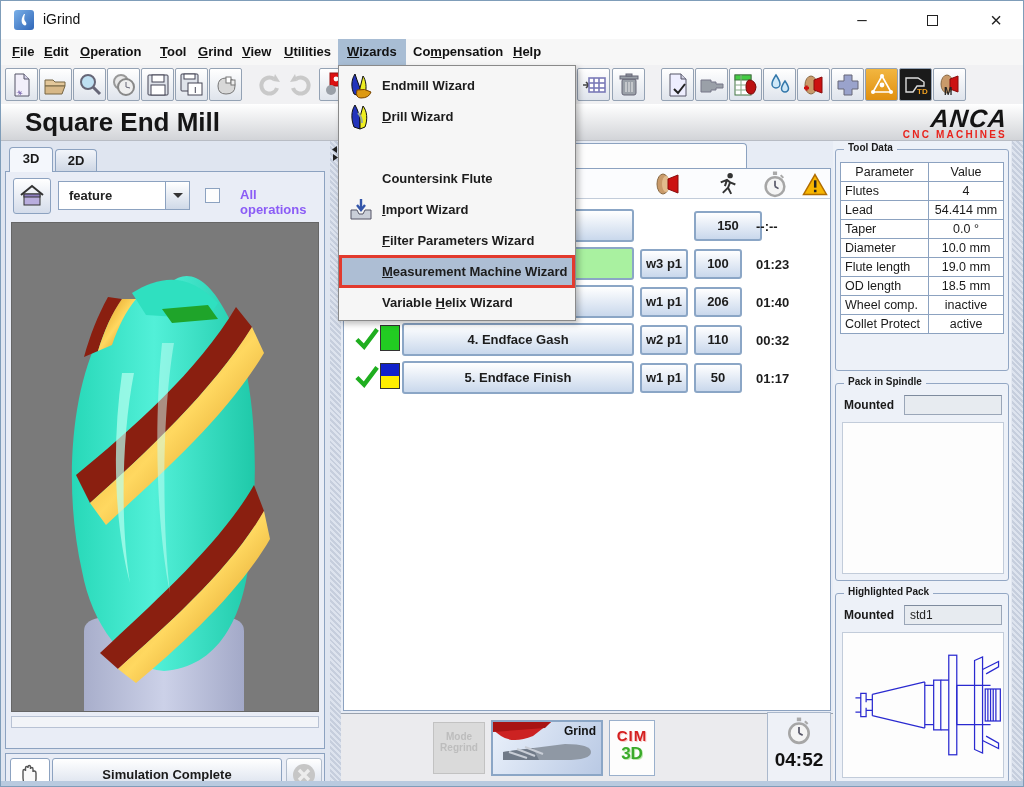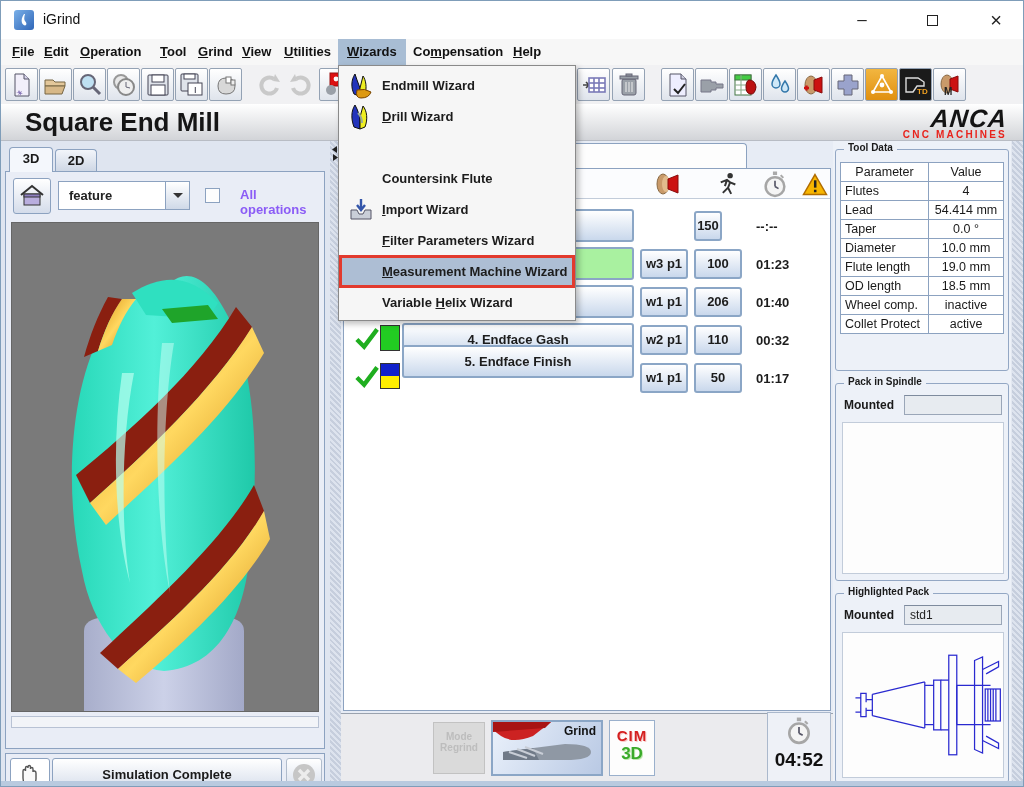--- a/index.html
+++ b/index.html
@@ -396,21 +396,21 @@
             <line x1="12" y1="15" x2="15.4" y2="17" stroke="#556" stroke-width="1.6"></line>
           </svg>
         <svg class="abs" style="left:458px; top:4px;" width="26" height="23" viewBox="0 0 24 22">
             <path d="M12 1.5 L23 20.5 H1 Z" fill="#f7b500" stroke="#b06c00" stroke-width="1.4"></path>
             <rect x="11" y="7" width="2.4" height="7" fill="#222"></rect>
             <rect x="11" y="16" width="2.4" height="2.4" fill="#222"></rect>
           </svg>
       </div>
 
       <div class="opbtn" style="left:58px; top:40px; width:232px; height:33px; line-height:29px;"><span></span></div>
-      <div class="opbtn" style="left:350px; top:42px; width:28px; height:30px; line-height:26px;"><span>150</span></div>
+      <div class="opbtn" style="left:350px; top:42px; width:68px; height:30px; line-height:26px;"><span>150</span></div>
       <span class="time" style="left:412px; top:50px;">--:--</span>
 
       <div class="opbtn green" style="left:58px; top:78px; width:232px; height:33px; line-height:29px;"><span></span></div>
       <div class="opbtn" style="left:296px; top:80px; width:48px; height:30px; line-height:26px;"><span>w3 p1</span></div>
       <div class="opbtn" style="left:350px; top:80px; width:48px; height:30px; line-height:26px;"><span>100</span></div>
       <span class="time" style="left:412px; top:88px;">01:23</span>
 
       <div class="opbtn" style="left:58px; top:116px; width:232px; height:33px; line-height:29px;"><span></span></div>
       <div class="opbtn" style="left:296px; top:118px; width:48px; height:30px; line-height:26px;"><span>w1 p1</span></div>
       <div class="opbtn" style="left:350px; top:118px; width:48px; height:30px; line-height:26px;"><span>206</span></div>
@@ -422,21 +422,21 @@
       <div class="chip" style="left:36px; top:156px; background:#22cc22;"></div>
       <div class="opbtn" style="left:58px; top:154px; width:232px; height:33px; line-height:29px;"><span>4. Endface Gash</span></div>
       <div class="opbtn" style="left:296px; top:156px; width:48px; height:30px; line-height:26px;"><span>w2 p1</span></div>
       <div class="opbtn" style="left:350px; top:156px; width:48px; height:30px; line-height:26px;"><span>110</span></div>
       <span class="time" style="left:412px; top:164px;">00:32</span>
 
       <svg class="abs" style="left:10px; top:194px;" width="26" height="26" viewBox="0 0 18 16">
           <path d="M2 9 L7 14 L16 2" stroke="#1fae1f" stroke-width="3" fill="none"></path>
         </svg>
       <div class="chip" style="left:36px; top:194px; background:linear-gradient(#1122cc 0 50%, #ffee00 50% 100%);"></div>
-      <div class="opbtn" style="left:58px; top:176px; width:232px; height:33px; line-height:29px;"><span>5. Endface Finish</span></div>
+      <div class="opbtn" style="left:58px; top:192px; width:232px; height:33px; line-height:29px;"><span>5. Endface Finish</span></div>
       <div class="opbtn" style="left:296px; top:194px; width:48px; height:30px; line-height:26px;"><span>w1 p1</span></div>
       <div class="opbtn" style="left:350px; top:194px; width:48px; height:30px; line-height:26px;"><span>50</span></div>
       <span class="time" style="left:412px; top:202px;">01:17</span>
     </div>
 
     <div class="bbar" style="left:0; top:572px; width:492px; height:70px;">
       <div class="abs" style="left:92px; top:8px; width:52px; height:52px; background:#dadada; border:1px solid #c2c2c2; color:#bdbdbd; font-size:10px; font-weight:bold; text-align:center; padding-top:8px;"><span>Mode Regrind</span></div>
       <div class="abs" style="left:150px; top:6px; width:112px; height:56px; border:2px solid #8ba6c6; background:linear-gradient(120deg,#eaf1fb,#b9c9e4);">
         <svg width="108" height="52" viewBox="0 0 108 52">
           <path d="M0 0 L58 0 L40 14 Q20 22 8 14 L0 8 Z" fill="#cc2222"></path>

